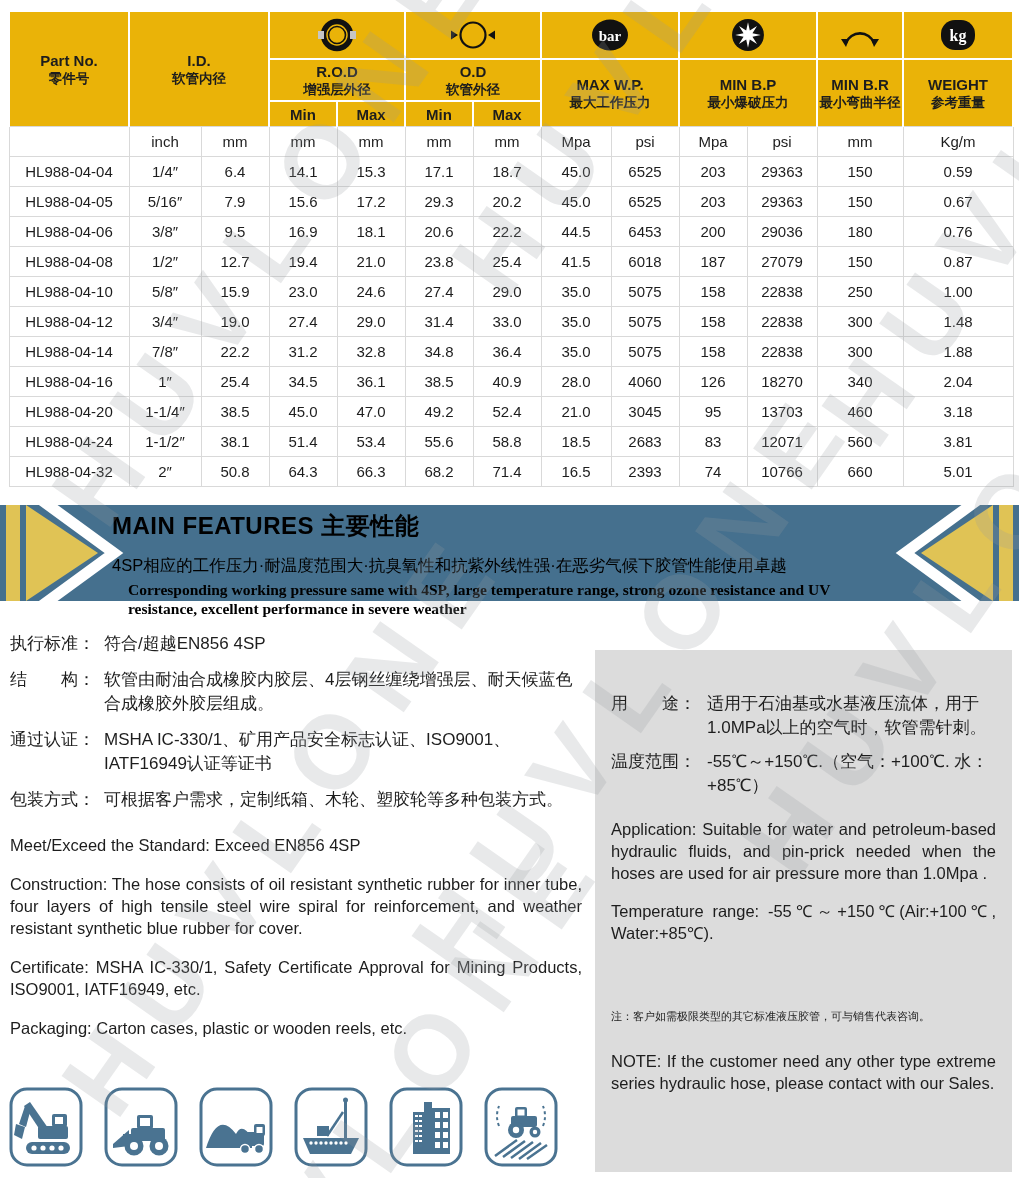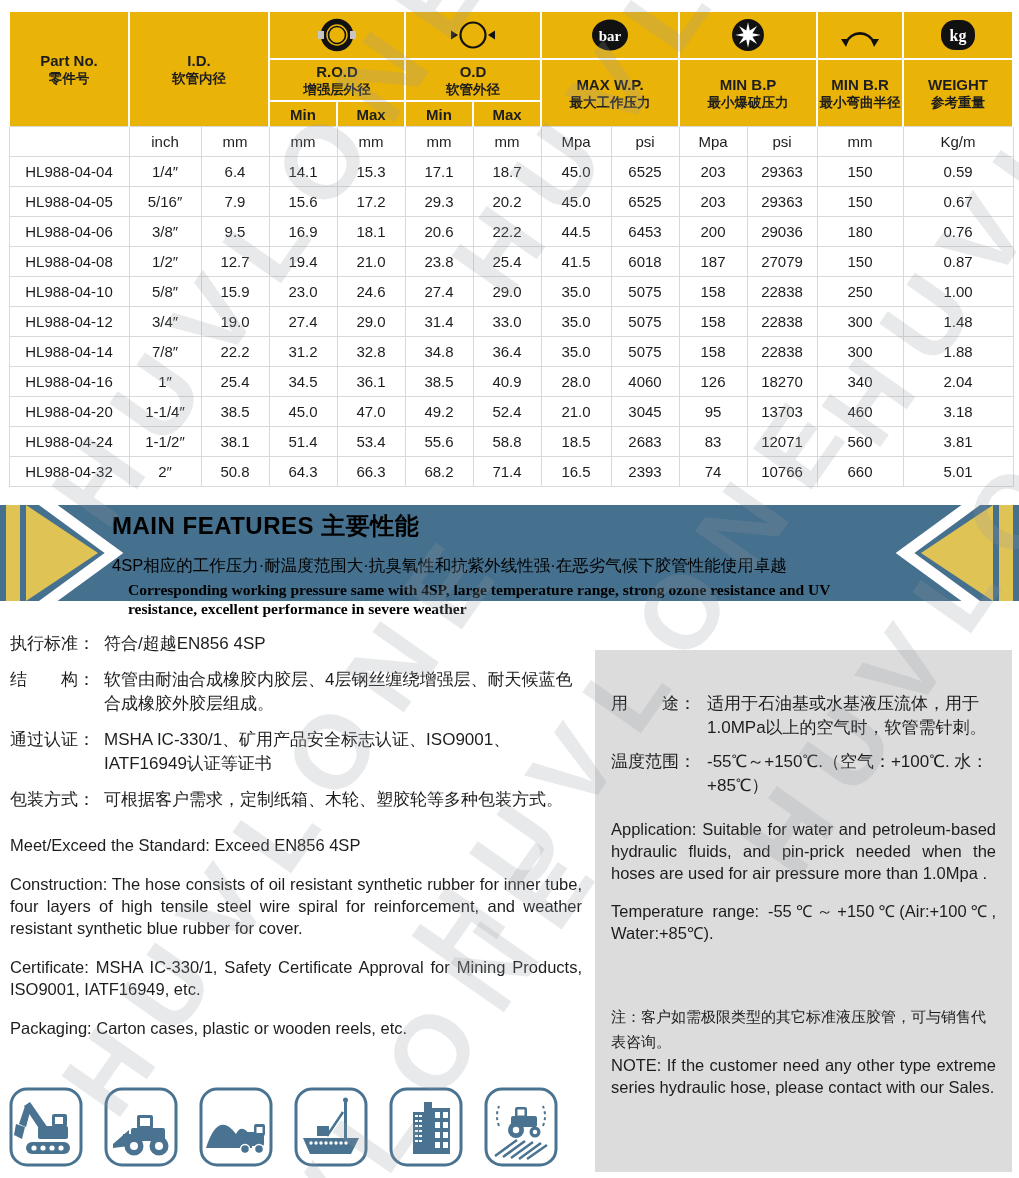--- a/index.html
+++ b/index.html
@@ -53,21 +53,21 @@
   .ficon{width:76px;height:82px;}
 
   
   .right-box{position:absolute;left:595px;top:650px;width:417px;height:522px;
       background:#dcdcdc;z-index:2;box-sizing:border-box;padding:42px 16px 0 16px;}
   .right-box .spec-row{font-size:17px;line-height:24px;margin-bottom:10px;}
   .right-box .spec-label{width:96px;}
   .right-box .en-para{font-size:16.5px;line-height:22px;margin-bottom:16px;}
   .app-block{margin-top:20px;}
   .note-block{margin-top:60px;}
-  .note-zh{font-size:15px;line-height:25px;margin-bottom:0;}
+  .note-zh{font-size:11px;line-height:25px;margin-bottom:21px;}
 </style>
 </head>
 <body>
 
 <div class="page">
 
   <div class="tablewrap">
     <table class="spec">
       <colgroup>
         <col style="width:120px">

